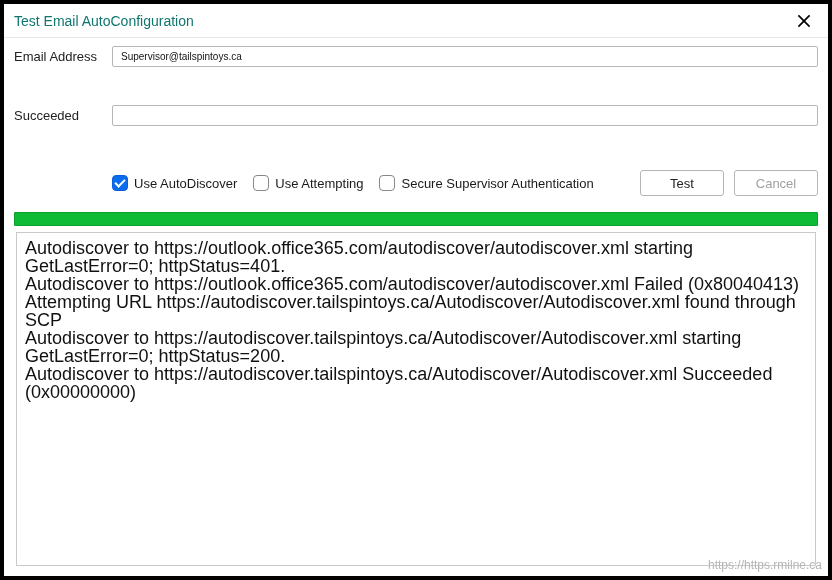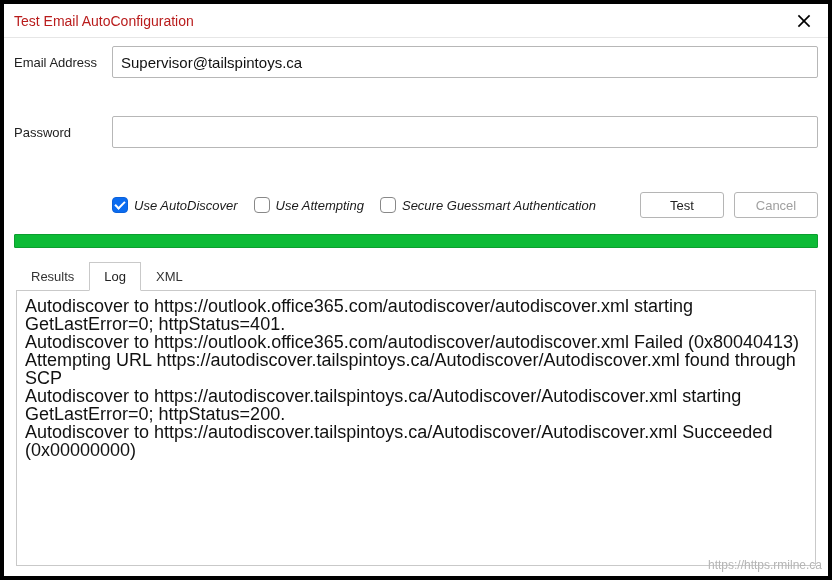--- a/index.html
+++ b/index.html
@@ -24,21 +24,21 @@
   .titlebar {
     display: flex;
     align-items: center;
     justify-content: space-between;
     height: 34px;
     padding: 0 10px;
     border-bottom: 1px solid #e6e6e6;
   }
   .titlebar-title {
     font-size: 14px;
-    color: #b91c1c;
+    color: #0f766e;
   }
   .close-btn {
     width: 28px;
     height: 28px;
     display: flex;
     align-items: center;
     justify-content: center;
     cursor: pointer;
   }
   .close-btn svg { width: 14px; height: 14px; }
@@ -55,27 +55,27 @@
     align-items: center;
     margin-bottom: 6px;
   }
   .row .label {
     width: 98px;
     color: #222;
   }
   .row input[type="text"],
   .row input[type="password"] {
     flex: 1;
-    height: 32px;
+    height: 21px;
     padding: 2px 8px;
     border: 1px solid #b7b7b7;
     border-radius: 2px;
     background: #fff;
     font-family: inherit;
-    font-size: 15px;
+    font-size: 10px;
     color: #111;
   }
   .row input[disabled] {
     background: #f3f3f3;
     color: #666;
   }
   .legacy-cb {
     width: 14px;
     height: 14px;
     margin-right: 6px;
@@ -92,21 +92,20 @@
     align-items: center;
     margin-top: 6px;
     padding-left: 98px;
     gap: 10px;
   }
   .cb-wrap {
     display: flex;
     align-items: center;
     gap: 6px;
     margin-right: 6px;
-    font-style: italic;
   }
   .cb {
     width: 16px;
     height: 16px;
     border: 1px solid #888;
     border-radius: 4px;
     background: #fff;
     position: relative;
     display: inline-block;
     cursor: pointer;
@@ -210,48 +209,43 @@
       </svg>
     </div>
   </div>
 
   <div class="content">
     <div class="row">
       <span class="label">Email Address</span>
       <input type="text" value="Supervisor@tailspintoys.ca" style="">
     </div>
     <div class="row">
-      <span class="label">Password</span>
+      <span class="label">Succeeded</span>
       <input type="password" value="" style="">
     </div>
 
     <div class="options-row">
       <div class="cb-wrap">
         <span class="cb checked"></span>
         <span>Use AutoDiscover</span>
       </div>
       <div class="cb-wrap">
         <span class="cb"></span>
         <span>Use Attempting</span>
       </div>
       <div class="cb-wrap">
         <span class="cb"></span>
-        <span>Secure Guessmart Authentication</span>
+        <span>Secure Supervisor Authentication</span>
       </div>
       <div class="btns">
         <button class="btn">Test</button>
         <button class="btn disabled">Cancel</button>
       </div>
     </div>
   </div>
 
   <div class="progress-bar"></div>
 
-  <div class="tabs">
-    <div class="tab">Results</div>
-    <div class="tab active">Log</div>
-    <div class="tab">XML</div>
-  </div>
 
   <div class="log-box" id="log-box"><span class="log-line">Autodiscover to https://outlook.office365.com/autodiscover/autodiscover.xml starting</span><span class="log-line">GetLastError=0; httpStatus=401.</span><span class="log-line">Autodiscover to https://outlook.office365.com/autodiscover/autodiscover.xml Failed (0x80040413)</span><span class="log-line">Attempting URL https://autodiscover.tailspintoys.ca/Autodiscover/Autodiscover.xml found through SCP</span><span class="log-line">Autodiscover to https://autodiscover.tailspintoys.ca/Autodiscover/Autodiscover.xml starting</span><span class="log-line">GetLastError=0; httpStatus=200.</span><span class="log-line">Autodiscover to https://autodiscover.tailspintoys.ca/Autodiscover/Autodiscover.xml Succeeded (0x00000000)</span></div>
 </div>
 
 <div class="watermark">https://https.rmilne.ca</div>
 
 </body></html>

